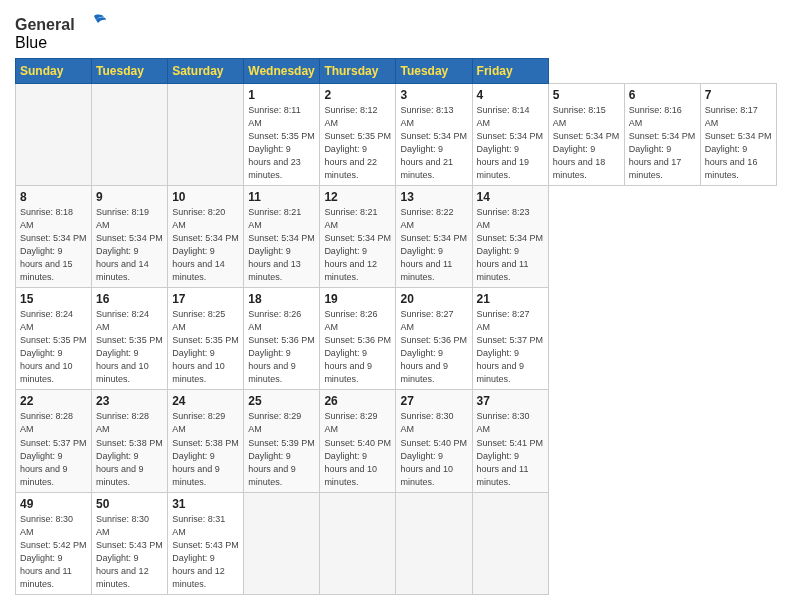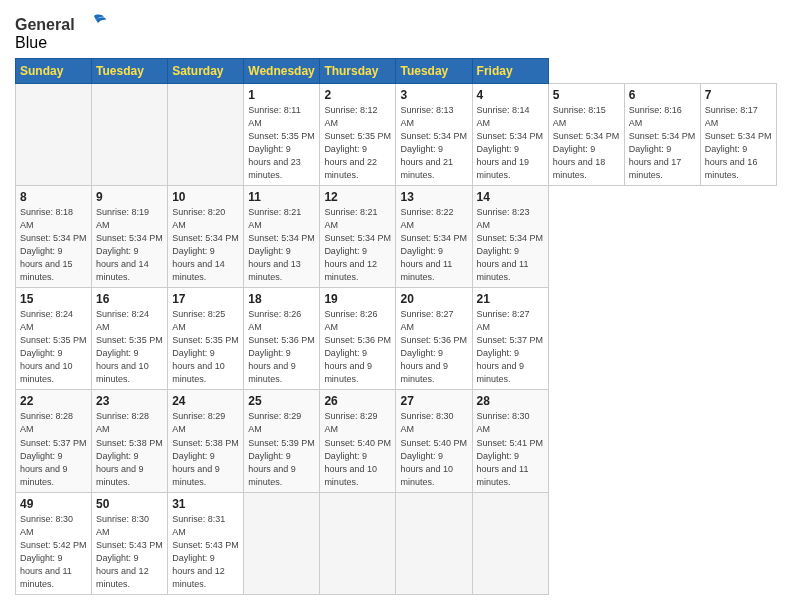--- a/index.html
+++ b/index.html
@@ -228,21 +228,21 @@
           </td>
           <td>
             <span class="day-num">26</span>
             <div class="day-detail">Sunrise: 8:29 AM<br>Sunset: 5:40 PM<br>Daylight: 9 hours and 10 minutes.</div>
           </td>
           <td>
             <span class="day-num">27</span>
             <div class="day-detail">Sunrise: 8:30 AM<br>Sunset: 5:40 PM<br>Daylight: 9 hours and 10 minutes.</div>
           </td>
           <td>
-            <span class="day-num">28</span>
+            <span class="day-num">37</span>
             <div class="day-detail">Sunrise: 8:30 AM<br>Sunset: 5:41 PM<br>Daylight: 9 hours and 11 minutes.</div>
           </td>
         </tr>
         <tr>
           <td>
             <span class="day-num">49</span>
             <div class="day-detail">Sunrise: 8:30 AM<br>Sunset: 5:42 PM<br>Daylight: 9 hours and 11 minutes.</div>
           </td>
           <td>
             <span class="day-num">50</span>

